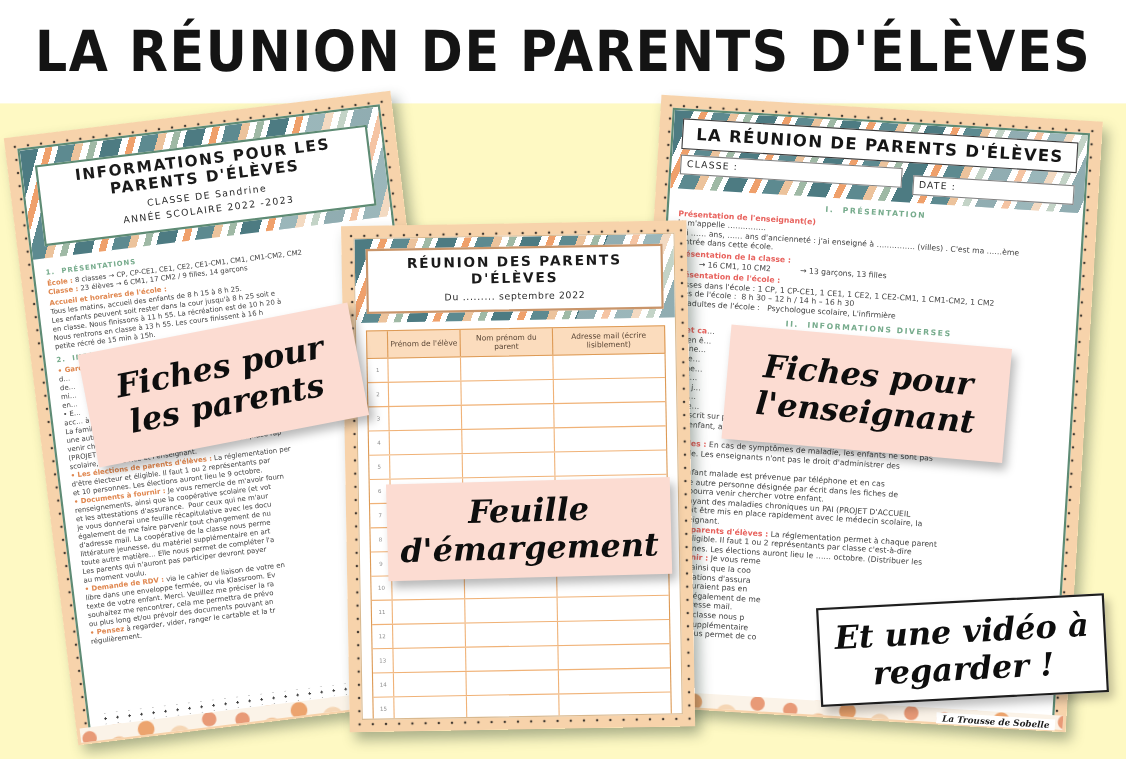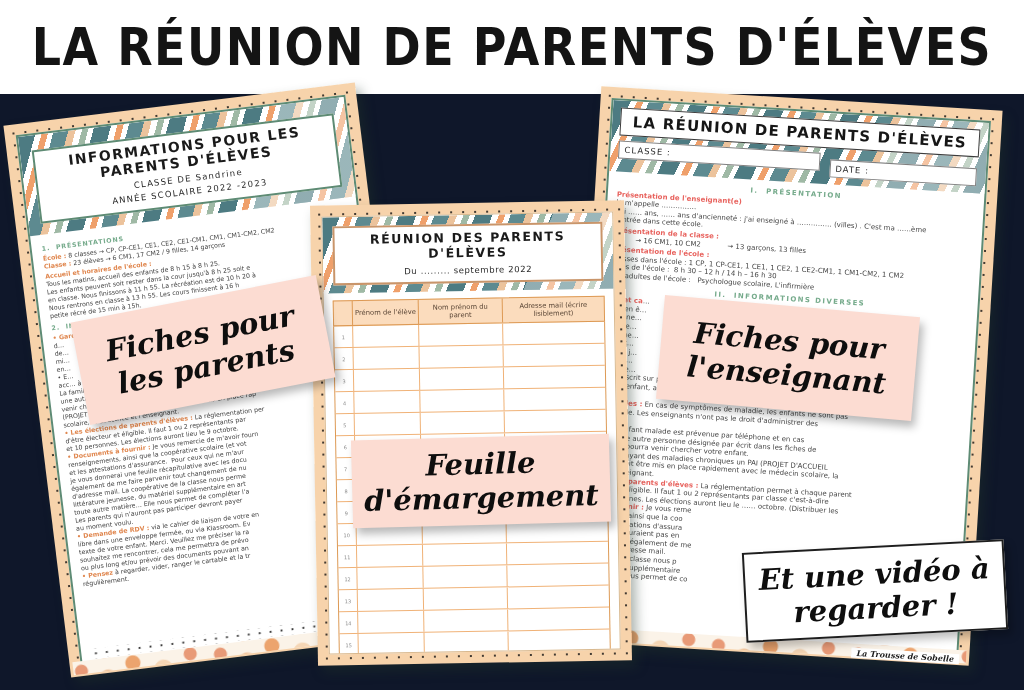--- a/index.html
+++ b/index.html
@@ -1,16 +1,16 @@
 <!DOCTYPE html>
 <html><head>
 <meta charset="utf-8">
 <style>
   html,body{margin:0;padding:0;background:#b9c9bc;}
-  #canvas{position:relative;width:1024px;height:690px;background:#0f172a;overflow:hidden;
+  #canvas{position:relative;width:1024px;height:690px;background:#fef9c3;overflow:hidden;
           font-family:"DejaVu Sans",sans-serif;color:#333;}
   
   .top-band{position:absolute;top:0;left:0;right:0;height:94px;background:#ffffff;
             display:flex;align-items:center;justify-content:center;}
   .main-title{font-size:46px;font-weight:800;letter-spacing:1.5px;color:#141414;
               transform:scaleY(1.12);white-space:nowrap;}
   
   .doc{position:absolute;box-shadow:5px 7px 12px rgba(35,55,42,.38);}
   .frame{position:relative;width:100%;height:100%;box-sizing:border-box;padding:11px;
          background-color:#f7d3ab;

